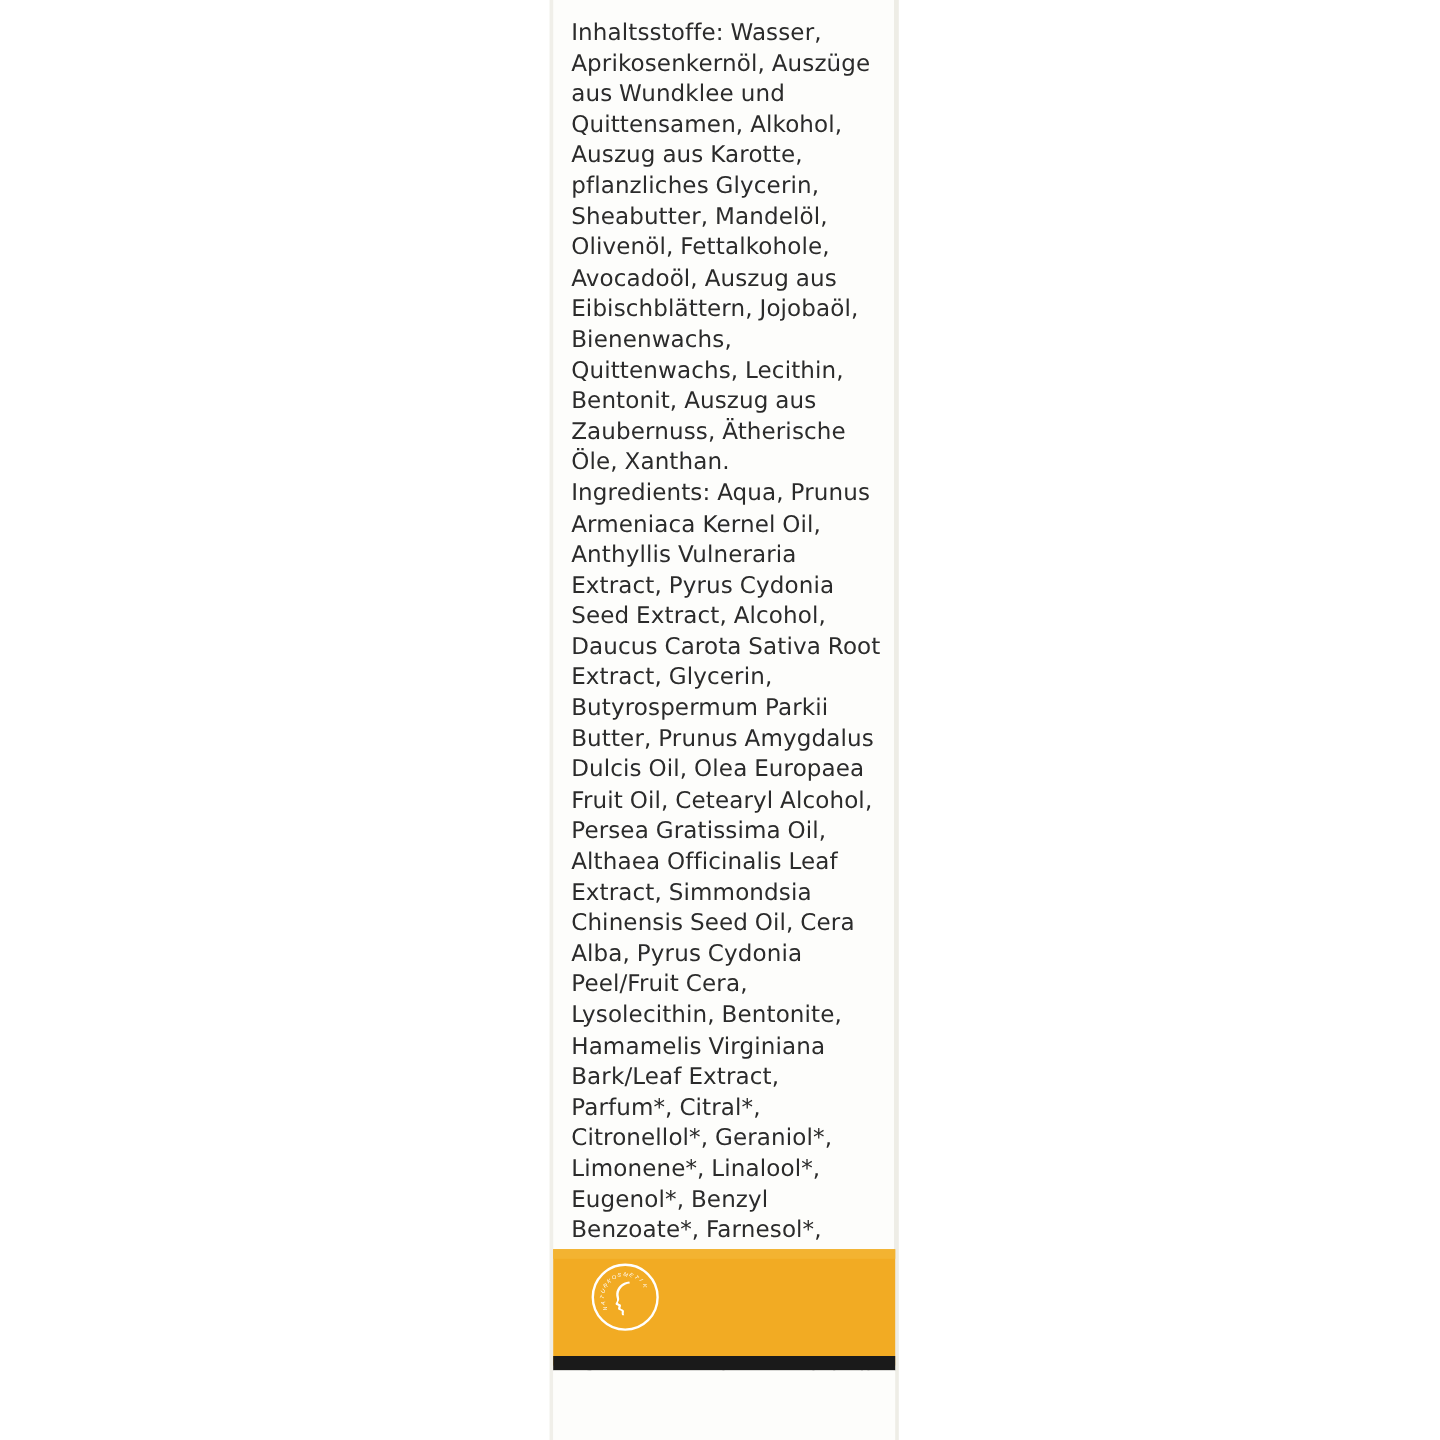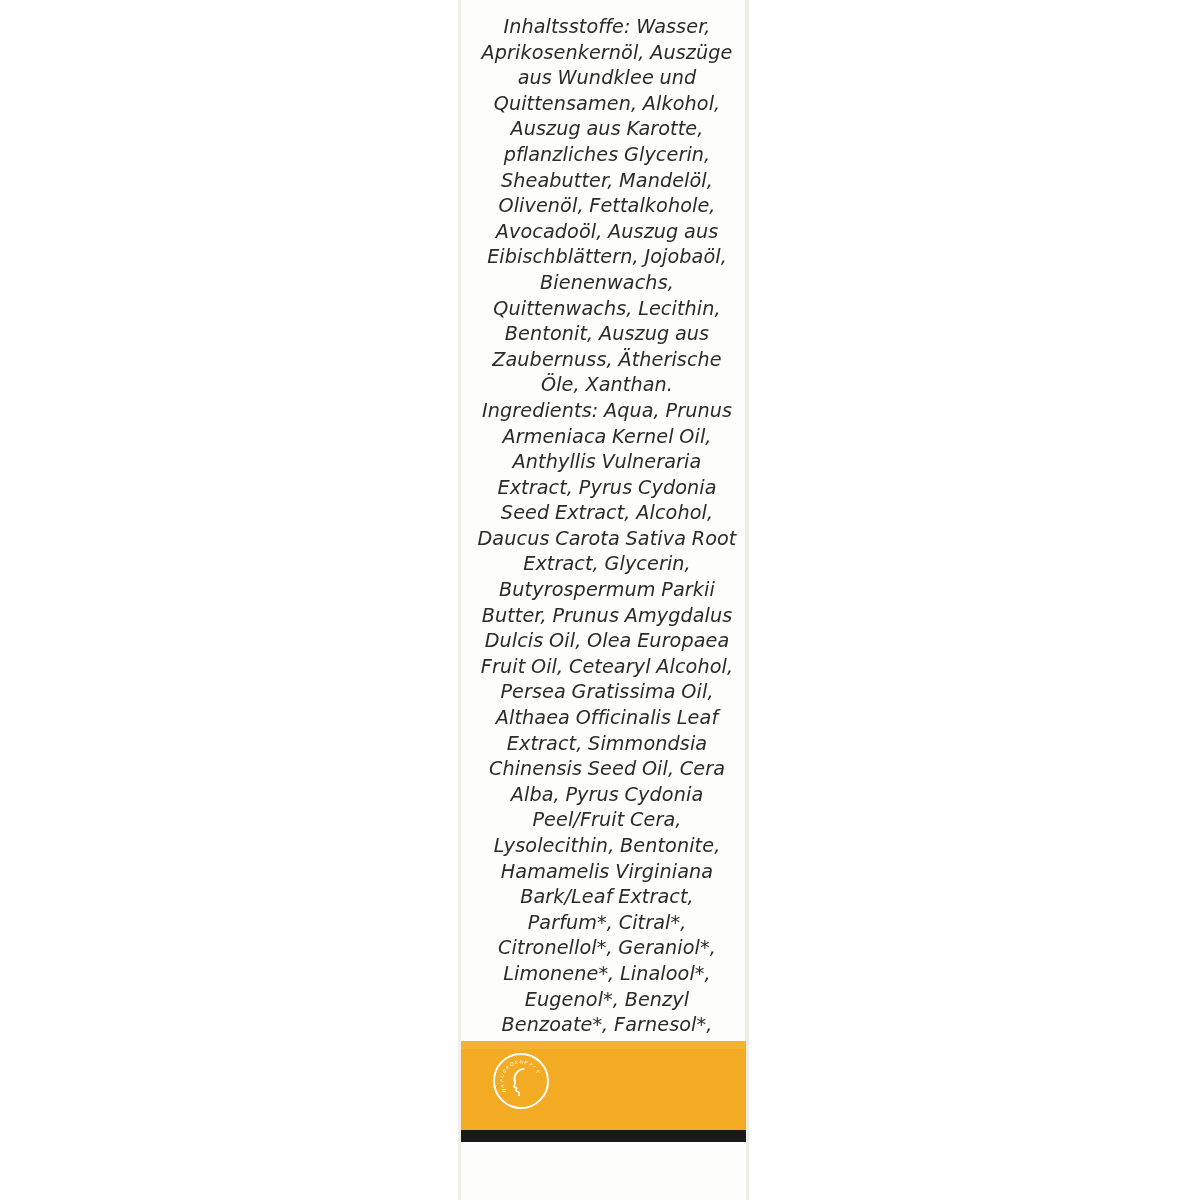--- a/index.html
+++ b/index.html
@@ -50,23 +50,22 @@
     left: 476px;
     top: 14px;
     width: 262px;
     color: #2b2b2b;
     font-size: 19.2px;
     line-height: 25.6px;
     letter-spacing: 0.1px;
   }
   .para {
     margin: 0 0 0 0;
-    text-align: center;
+    text-align: left;
     word-spacing: -0.5px;
-    font-style: italic;
   }
   .para.gap-small { margin-top: 0px; }
   .para.gap-med { margin-top: 23px; }
   .para.gap-lg { margin-top: 25px; }
   
   .yellow-band {
     position: absolute;
     left: 461px;
     top: 1041px;
     width: 285px;

